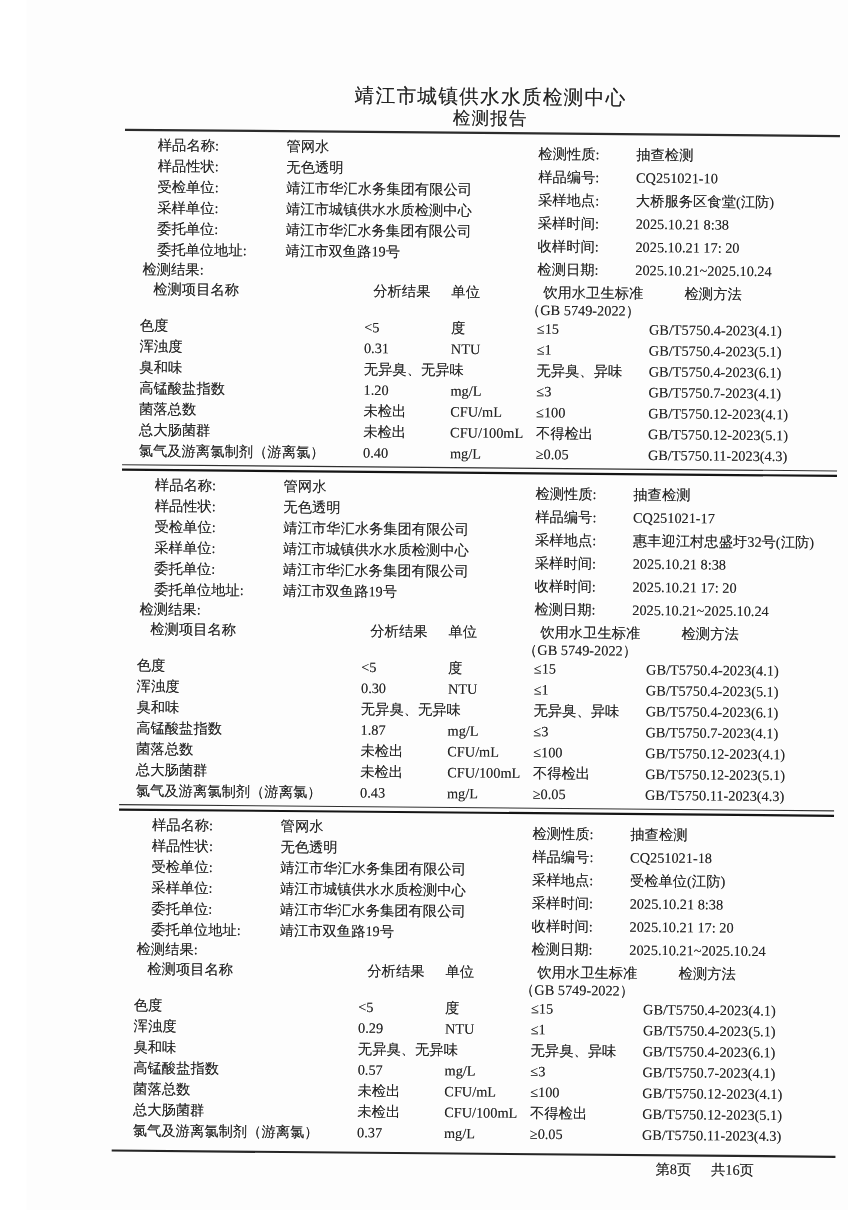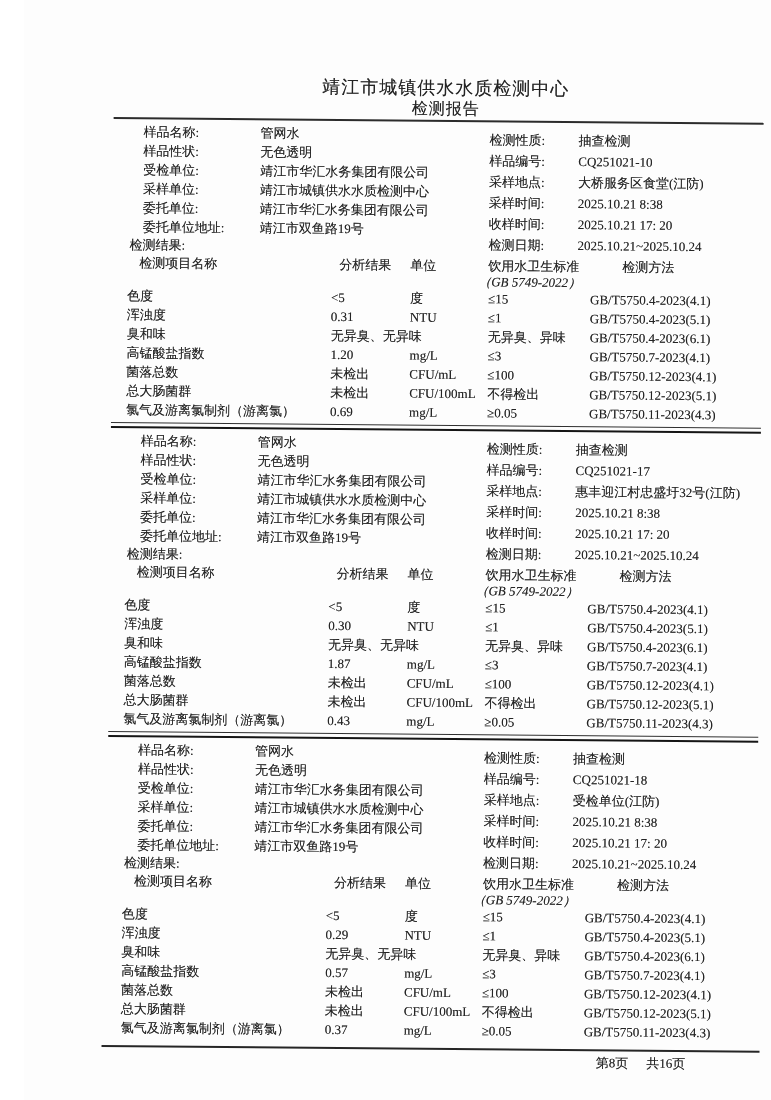--- a/index.html
+++ b/index.html
@@ -20,22 +20,22 @@
   .info-r .lab{width:89px;flex:none;}
   .results-lab{margin-left:17px;height:17px;line-height:17px;}
   .thead,.trow{display:grid;grid-template-columns:204px 79px 78px 102px 1fr;padding-left:15px;white-space:nowrap;}
   .trow{height:19px;line-height:19px;}
   .trow span{overflow:visible;}
   .thead{align-items:start;}
   .thead .h{line-height:19px;}
   .th-item{padding-left:12px;}
   .th-res{padding-left:8px;}
   .th-method{padding-left:32px;}
-  .std1{display:block;line-height:19px;}
-  .gb{display:block;margin-left:-10px;height:14px;line-height:14px;font-style:italic;}
+  .std1{display:block;line-height:19px;text-align:center;}
+  .gb{display:block;margin-left:-10px;height:14px;line-height:14px;}
   .divider{margin-top:3px;margin-bottom:2px;height:3px;border-top:1px solid #303030;border-bottom:2px solid #151515;}
   .footline{margin-top:8px;margin-left:-4px;width:658px;height:2px;background:#262626;}
   .foot{display:flex;justify-content:flex-end;gap:18px;padding-right:70px;margin-top:4px;height:16px;line-height:16px;}
 </style>
 </head>
 <body>
 
 <div class="page">
 <div class="content">
 
@@ -149,21 +149,21 @@
           </div>
       <div class="trow">
             <span>总大肠菌群</span>
             <span>未检出</span>
             <span>CFU/100mL</span>
             <span>不得检出</span>
             <span>GB/T5750.12-2023(5.1)</span>
           </div>
       <div class="trow">
             <span>氯气及游离氯制剂（游离氯）</span>
-            <span>0.69</span>
+            <span>0.40</span>
             <span>mg/L</span>
             <span>≥0.05</span>
             <span>GB/T5750.11-2023(4.3)</span>
           </div>
     </div>
   </section>
   <div class="divider"></div>
 
   <section>
     <div class="info">

